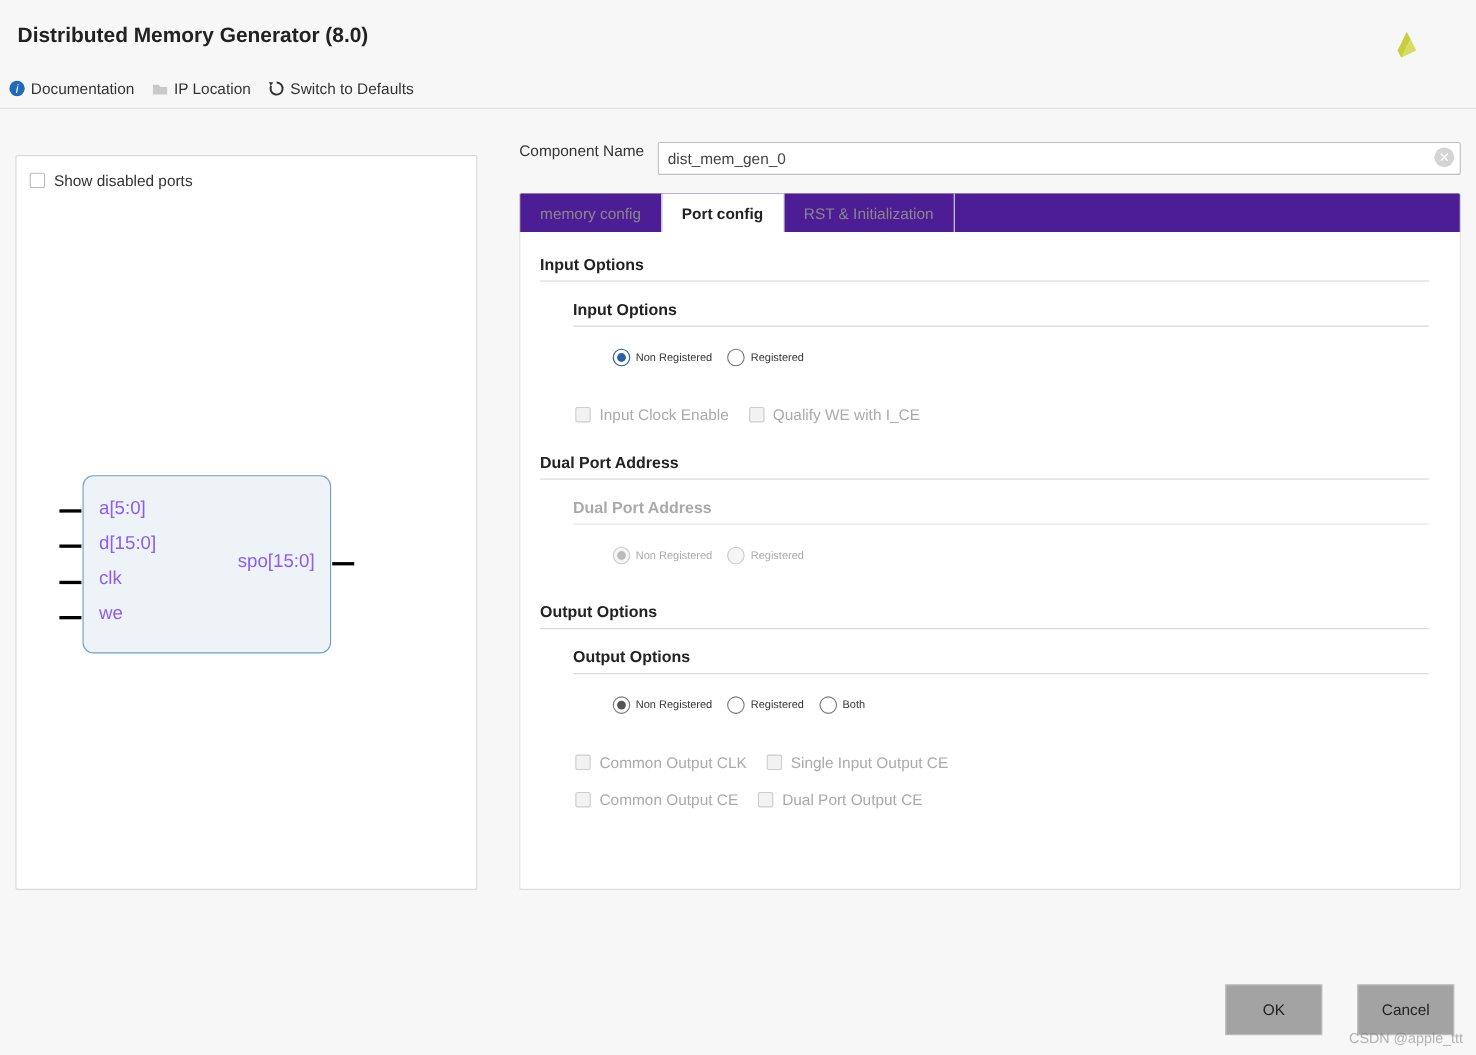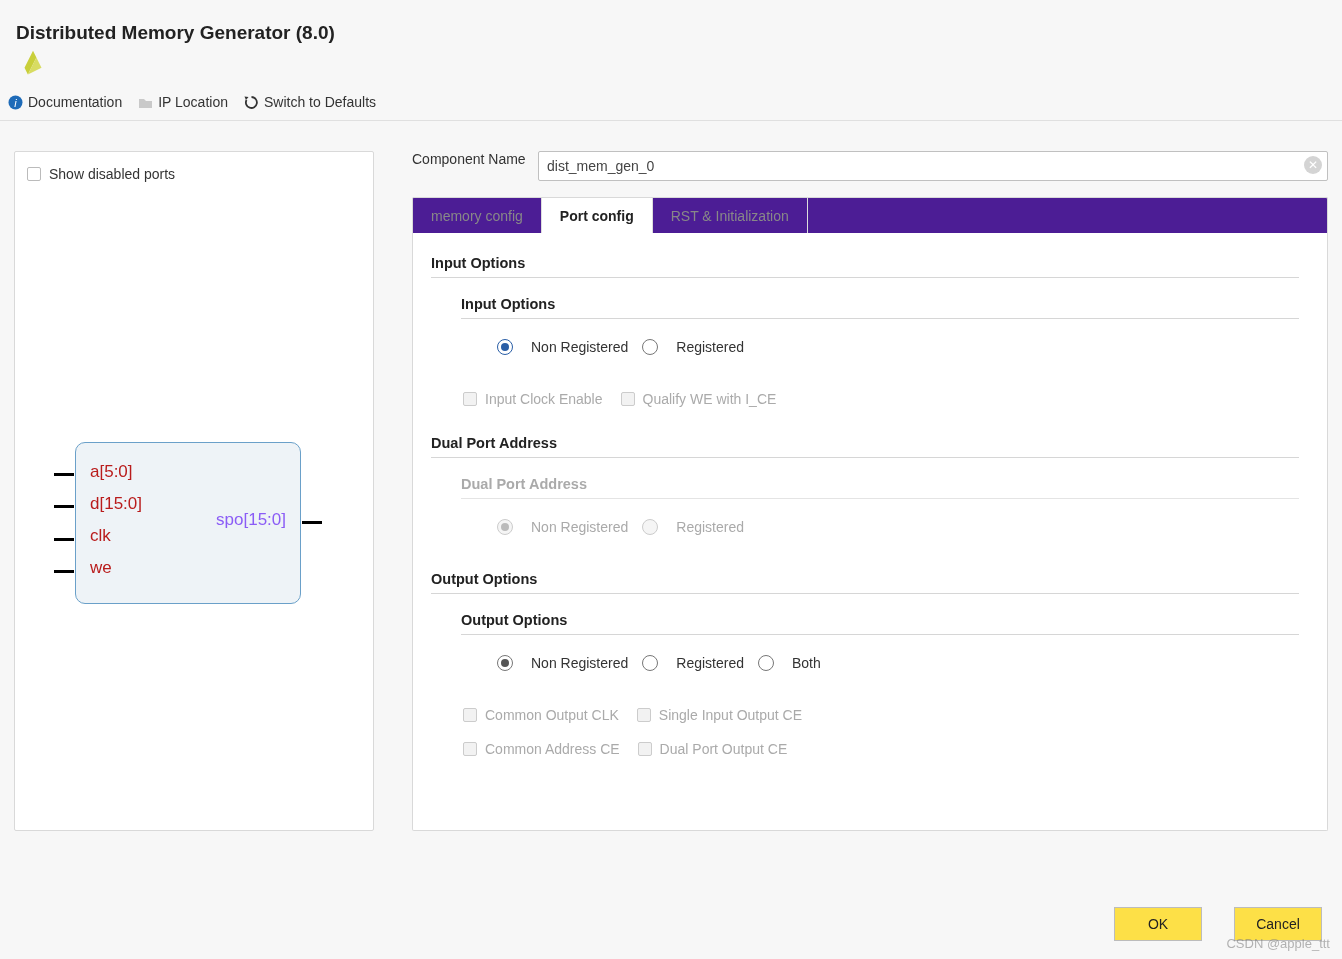--- a/index.html
+++ b/index.html
@@ -1,39 +1,39 @@
 <!DOCTYPE html>
 <html><head>
 <meta charset="utf-8">
 <style>
 * { box-sizing: border-box; margin: 0; padding: 0; font-family: Arial, Helvetica, sans-serif; }
 body { background: #f7f7f7; width: 1342px; height: 959px; position: relative; overflow: hidden; font-size: 14px; color: #333; }
 
-.header { padding: 22px 16px 8px 16px; display: flex; justify-content: space-between; align-items: flex-start; flex-direction: column; }
+.header { padding: 22px 16px 8px 16px; display: flex; justify-content: space-between; align-items: flex-start; }
 .header h1 { font-size: 19px; font-weight: bold; color: #222; }
 .logo { width: 34px; height: 34px; position: relative; margin-right: 30px; }
 .logo svg { width: 100%; height: 100%; }
 
 .toolbar { padding: 8px 8px 10px 8px; border-bottom: 1px solid #e0e0e0; display: flex; gap: 16px; align-items: center; }
 .toolbar-item { display: inline-flex; align-items: center; gap: 5px; color: #333; cursor: pointer; font-size: 14px; }
 .toolbar-item .icon { display: inline-flex; align-items: center; justify-content: center; }
 
 .content { display: flex; gap: 38px; padding: 30px 14px 0 14px; height: 710px; }
 
-.preview-panel { width: 360px; background: #fff; border: 1px solid #d9d9d9; border-radius: 2px; padding: 14px 12px; position: relative; }
+.preview-panel { width: 420px; background: #fff; border: 1px solid #d9d9d9; border-radius: 2px; padding: 14px 12px; position: relative; margin-top: 12px; }
 .show-disabled { display: flex; align-items: center; gap: 8px; font-size: 14px; color: #333; }
 .chk { width: 14px; height: 14px; border: 1px solid #bbb; border-radius: 2px; display: inline-block; background: #fff; }
 .chk.disabled { background: #f2f2f2; border-color: #ccc; }
 
 .symbol-wrap { position: absolute; top: 290px; left: 60px; }
 .ip-box { width: 226px; height: 162px; background: #eef3f7; border: 1.5px solid #6aa0c9; border-radius: 10px; position: relative; padding: 18px 14px; }
 .port-in { position: absolute; left: -22px; width: 20px; height: 2.5px; background: #000; }
 .port-in.p1 { top: 30px; } .port-in.p2 { top: 62px; } .port-in.p3 { top: 95px; } .port-in.p4 { top: 127px; }
 .port-out { position: absolute; right: -22px; width: 20px; height: 2.5px; background: #000; top: 78px; }
-.port-label-in { font-size: 17px; color: #b91c1c; margin-bottom: 10px; line-height: 22px; }
+.port-label-in { font-size: 17px; color: #8b5cf6; margin-bottom: 10px; line-height: 22px; }
 .port-label-out { position: absolute; right: 14px; top: 67px; font-size: 17px; color: #8b5cf6; }
 
 .config-panel { flex: 1; display: flex; flex-direction: column; }
 .comp-row { display: flex; gap: 8px; margin-bottom: 16px; }
 .comp-label { font-size: 14px; color: #333; min-width: 118px; }
 .comp-input-wrap { flex: 1; position: relative; }
 .comp-input { width: 100%; height: 30px; border: 1px solid #c0c0c0; border-radius: 2px; padding: 4px 30px 4px 8px; font-size: 14px; color: #444; background: #fff; }
 .clear-btn { position: absolute; right: 6px; top: 5px; width: 18px; height: 18px; border-radius: 50%; background: #d4d4d4; color: #fff; display: flex; align-items: center; justify-content: center; font-size: 12px; cursor: pointer; }
 
 .tabs { display: flex; background: #4c1d95; border: 1px solid #d9d9d9; border-bottom: none; border-radius: 2px 2px 0 0; height: 36px; }
@@ -50,28 +50,28 @@
 
 .radio-row { display: flex; gap: 14px; margin-left: 36px; margin-bottom: 36px; align-items: center; }
 .radio-row.disabled { color: #aaa; }
 .radio { width: 16px; height: 16px; border: 1.5px solid #777; border-radius: 50%; display: inline-flex; align-items: center; justify-content: center; background: #fff; }
 .radio.sel { border-color: #2a5ea6; }
 .radio.sel::after { content: ""; width: 8px; height: 8px; border-radius: 50%; background: #2a5ea6; }
 .radio.plain-sel { border-color: #777; }
 .radio.plain-sel::after { content: ""; width: 8px; height: 8px; border-radius: 50%; background: #555; }
 .radio.disabled { border-color: #ccc; background: #f5f5f5; }
 .radio.disabled.plain-sel::after { background: #bbb; }
-.radio-item { display: inline-flex; align-items: flex-start; gap: 18px; font-size: 14px; }
+.radio-item { display: inline-flex; align-items: center; gap: 5px; font-size: 10px; }
 
 .check-row { display: flex; gap: 18px; margin-left: 2px; margin-bottom: 18px; align-items: center; }
 .check-row.disabled { color: #aaa; }
 .check-item { display: inline-flex; align-items: center; gap: 8px; font-size: 14px; }
 
 .footer { position: absolute; bottom: 18px; right: 20px; display: flex; gap: 32px; }
-.btn { width: 88px; height: 34px; border: 1px solid #bcbcbc; background: #fde047; color: #222; font-size: 14px; cursor: pointer; }
+.btn { width: 88px; height: 46px; border: 1px solid #bcbcbc; background: #a3a3a3; color: #222; font-size: 14px; cursor: pointer; }
 .watermark { position: absolute; bottom: 8px; right: 12px; color: rgba(120,120,120,0.55); font-size: 13px; pointer-events: none; }
 
 
 .tab-scroll::-webkit-scrollbar { width: 14px; }
 .tab-scroll::-webkit-scrollbar-track { background: #f0f0f0; }
 .tab-scroll::-webkit-scrollbar-thumb { background: #c8c8c8; }
 </style>
 </head>
 <body>
 
@@ -219,21 +219,21 @@
                 <span>Common Output CLK</span>
               </label>
             <label class="check-item">
                 <span class="chk disabled"></span>
                 <span>Single Input Output CE</span>
               </label>
           </div>
           <div class="check-row disabled">
             <label class="check-item">
                 <span class="chk disabled"></span>
-                <span>Common Address CE</span>
+                <span>Common Output CE</span>
               </label>
             <label class="check-item">
                 <span class="chk disabled"></span>
                 <span>Dual Port Output CE</span>
               </label>
           </div>
         </div>
 
       </div>
     </div>

